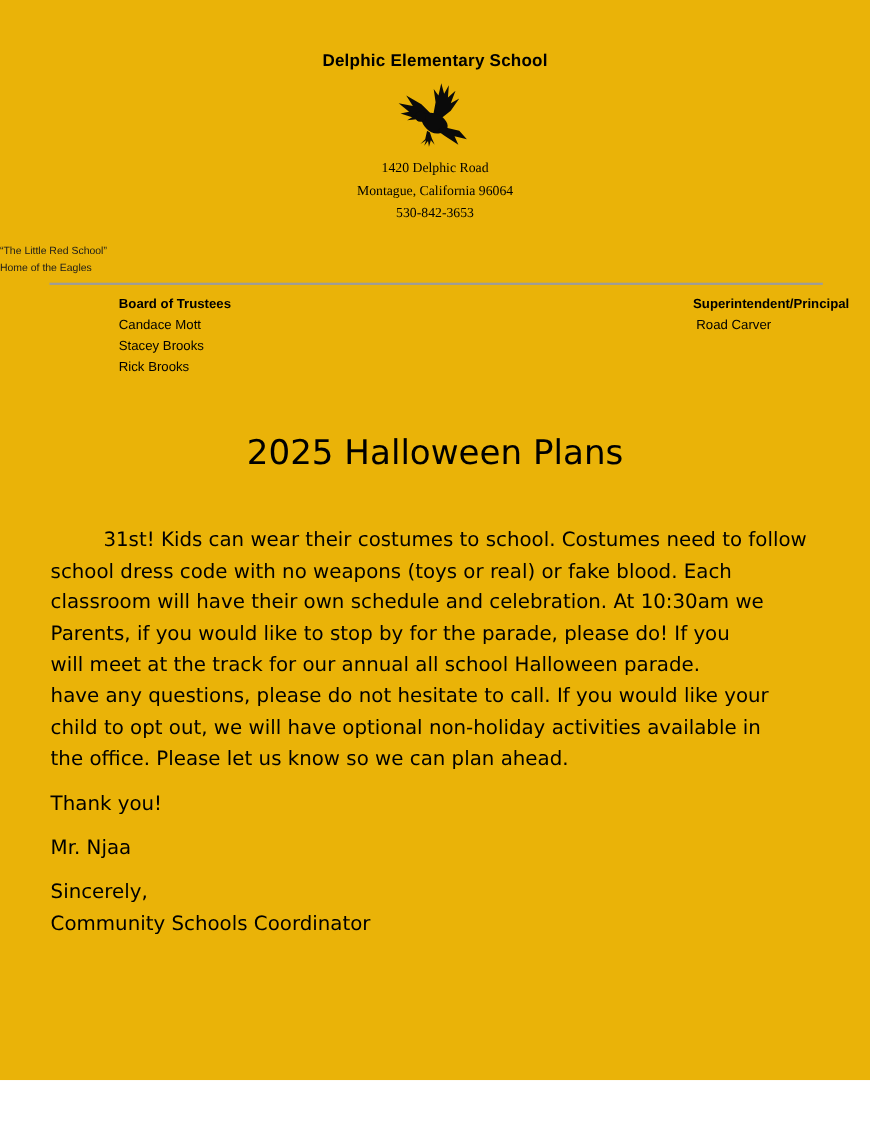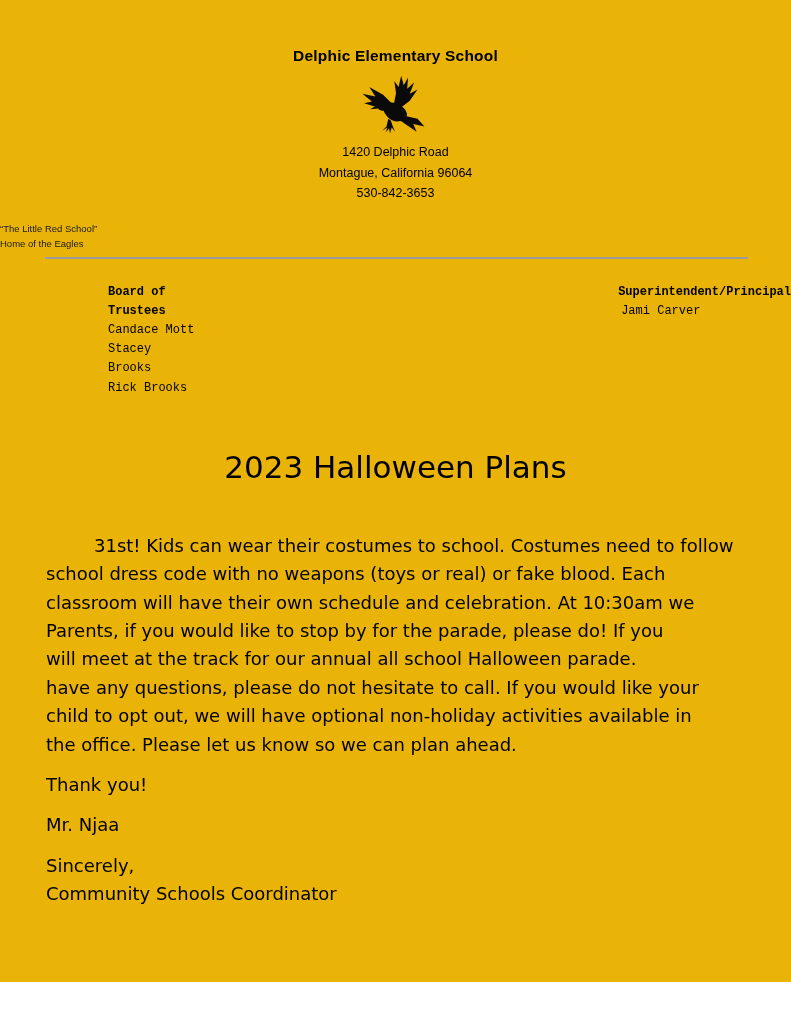--- a/index.html
+++ b/index.html
@@ -31,42 +31,42 @@
     height: 62px;
     display: flex;
     justify-content: center;
     align-items: center;
   }
   .address {
     margin-top: 4px;
     text-align: center;
     font-size: 12.5px;
     line-height: 20.5px;
+    font-family: Liberation Serif, serif;
   }
   .tagline {
     margin-top: 17px;
     text-align: left;
     font-size: 9.5px;
     line-height: 15px;
     color: #1a1a1a;
   }
   .divider {
     margin: 6px 0 0 45px;
     width: 703px;
     height: 2px;
     border: none;
     background: #9c9c9c;
   }
   
   .officials {
-    margin-top: 24px;
+    margin-top: 8px;
     display: flex;
     font-size: 12px;
     line-height: 19.2px;
-    font-family: Liberation Mono, monospace;
   }
   .board-block { margin-left: 108px; }
   .superintendent-block { margin-left: 420px; }
   .officials .heading { font-weight: bold; }
   .superintendent-block .name { padding-left: 3px; }
   
   .letter-title {
     margin: 48px 0 0 0;
     text-align: center;
     font-family: "DejaVu Sans", sans-serif;
@@ -139,25 +139,25 @@
     <div class="board-block">
       <div class="heading">Board of Trustees</div>
       <div>
           <div class="member">Candace Mott</div>
           <div class="member">Stacey Brooks</div>
           <div class="member">Rick Brooks</div>
         </div>
     </div>
     <div class="superintendent-block">
       <div class="heading">Superintendent/Principal</div>
-      <div class="name">Jami Carver</div>
+      <div class="name">Road Carver</div>
     </div>
   </div>
 
-  <h1 class="letter-title">2023 Halloween Plans</h1>
+  <h1 class="letter-title">2025 Halloween Plans</h1>
 
   <div class="letter-body">
       <div class="body-line">31st! Kids can wear their costumes to school. Costumes need to follow</div>
       <div class="body-line">school dress code with no weapons (toys or real) or fake blood. Each</div>
       <div class="body-line">classroom will have their own schedule and celebration. At 10:30am we</div>
       <div class="body-line">Parents, if you would like to stop by for the parade, please do! If you</div>
       <div class="body-line">will meet at the track for our annual all school Halloween parade.</div>
       <div class="body-line">have any questions, please do not hesitate to call. If you would like your</div>
       <div class="body-line">child to opt out, we will have optional non-holiday activities available in</div>
       <div class="body-line">the office. Please let us know so we can plan ahead.</div>

